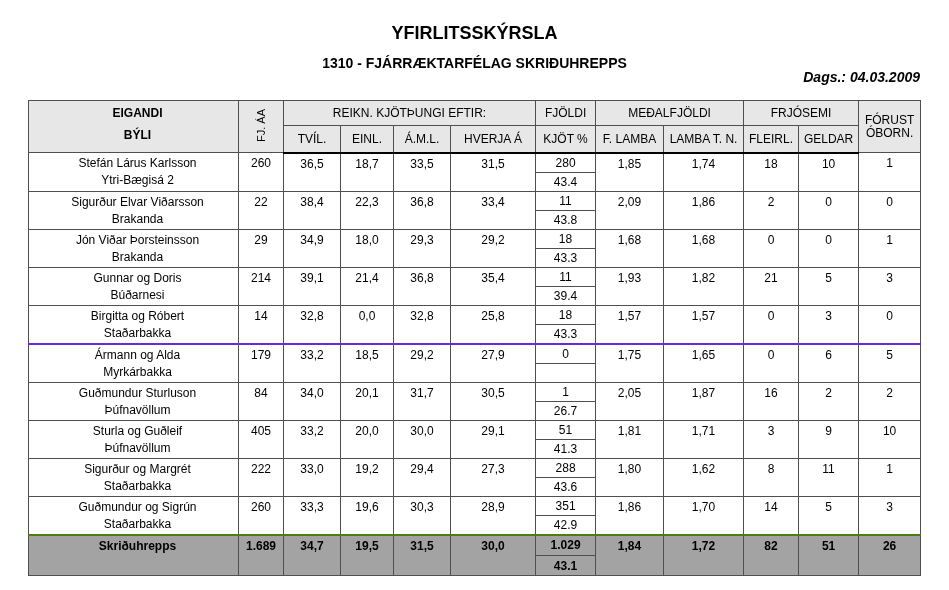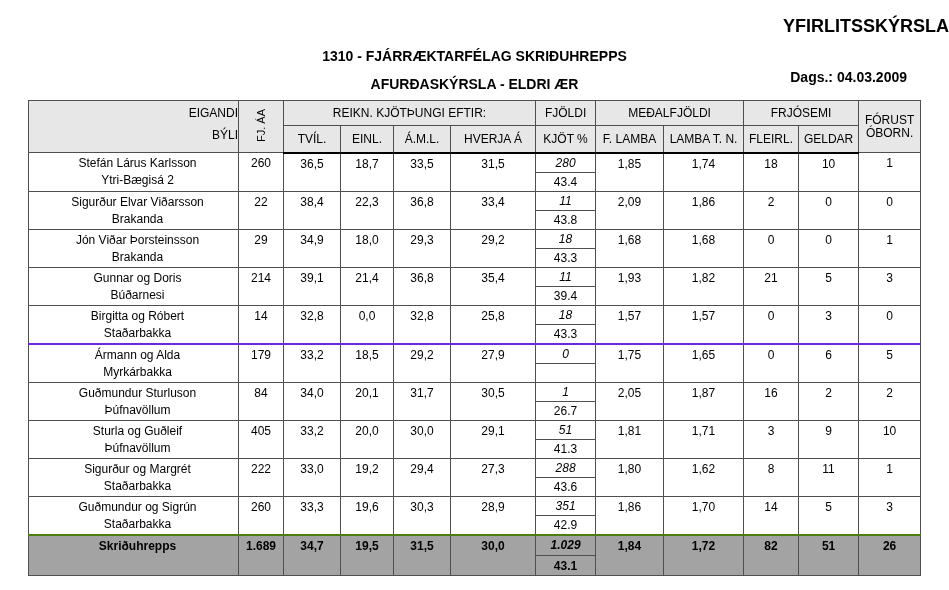--- a/index.html
+++ b/index.html
@@ -1,67 +1,66 @@
 <!DOCTYPE html>
 <html><head>
 <meta charset="utf-8">
 <style>
   html, body { margin:0; padding:0; background:#ffffff; }
   .page {
     position:relative; width:949px; height:590px; background:#ffffff;
     font-family:"Liberation Sans", sans-serif; color:#000; overflow:hidden;
   }
-  .report-title   { padding-top:16px; text-align:right; font-size:18px; font-weight:bold; }
+  .report-title   { padding-top:23px; text-align:center; font-size:18px; font-weight:bold; }
   .report-subtitle{ margin-top:11px;  text-align:center; font-size:14px; font-weight:bold; }
   .report-type    { margin-top:12px;  text-align:center; font-size:14px; font-weight:bold; }
-  .report-date    { position:absolute; top:69px; right:42px; font-size:14px; font-weight:bold; }
+  .report-date    { position:absolute; top:69px; right:29px; font-size:14px; font-weight:bold;font-style:italic; }
 
   table.report {
     border-collapse:collapse; table-layout:fixed;
     position:absolute; left:28px; top:100px; width:892px;
   }
   .report th, .report td {
     border:1px solid #4f4f4f; padding:0; font-size:12px;
     vertical-align:top; overflow:hidden;
   }
   thead th { background:#e7e7e7; font-weight:normal; font-size:11px; }
   tr.group-row { height:25px; }
   tr.sub-row   { height:27px;padding-left:32px; }
   thead tr.sub-row th { border-bottom:2px solid #000; }
-  th.h-owner { text-align:right; }
+  th.h-owner { text-align:center;font-weight:bold; }
   .owner-head { display:flex; flex-direction:column; justify-content:space-between;
                 height:44px; padding:5px 0 3px 8px; box-sizing:border-box; }
   .vert-wrap { display:flex; align-items:center; justify-content:center; height:50px; }
   .vert { writing-mode:vertical-rl; transform:rotate(180deg); font-size:11px; white-space:nowrap; }
   th.h-group, th.h-sub { text-align:center; vertical-align:middle; }
   th.h-forust { text-align:center; vertical-align:middle; white-space:pre-line; line-height:13px; }
 
   tr.data-row { height:38px; }
   tr.data-row.group-break td { border-top:2px solid #6d28d9; }
   td.c-owner { text-align:center; }
   .owner-line { padding:2px 0 0 8px; line-height:16px; white-space:nowrap; }
   .farm-line  { padding:1px 0 0 8px; line-height:16px; white-space:nowrap; }
   td.c-num { text-align:center; padding-top:3px; }
   td.c-kjot { padding:0; }
-  .kjot-top { height:18px; line-height:18px; text-align:center; border-bottom:1px solid #4f4f4f;font-style:italic; }
+  .kjot-top { height:18px; line-height:18px; text-align:center; border-bottom:1px solid #4f4f4f; }
   .kjot-bot { height:18px; line-height:19px; text-align:center; }
 
   tr.summary-row { height:41px; }
   tr.summary-row td { background:#a3a3a3; font-weight:bold; border-top:2px solid #4d7c0f; }
   tr.summary-row .kjot-top { height:19px; line-height:19px; }
   tr.summary-row .kjot-bot { height:19px; line-height:20px; }
 </style>
 </head>
 <body>
 
 <div class="page">
 
   <div class="report-title">YFIRLITSSKÝRSLA</div>
   <div class="report-subtitle">1310 - FJÁRRÆKTARFÉLAG SKRIÐUHREPPS</div>
-  <div class="report-type">AFURÐASKÝRSLA - ELDRI ÆR</div>
   <div class="report-date">Dags.: 04.03.2009</div>
 
   <table class="report">
     <colgroup>
       <col style="width:210px">
         <col style="width:45px">
         <col style="width:57px">
       <col style="width:53px">
         <col style="width:57px">
         <col style="width:85px">

